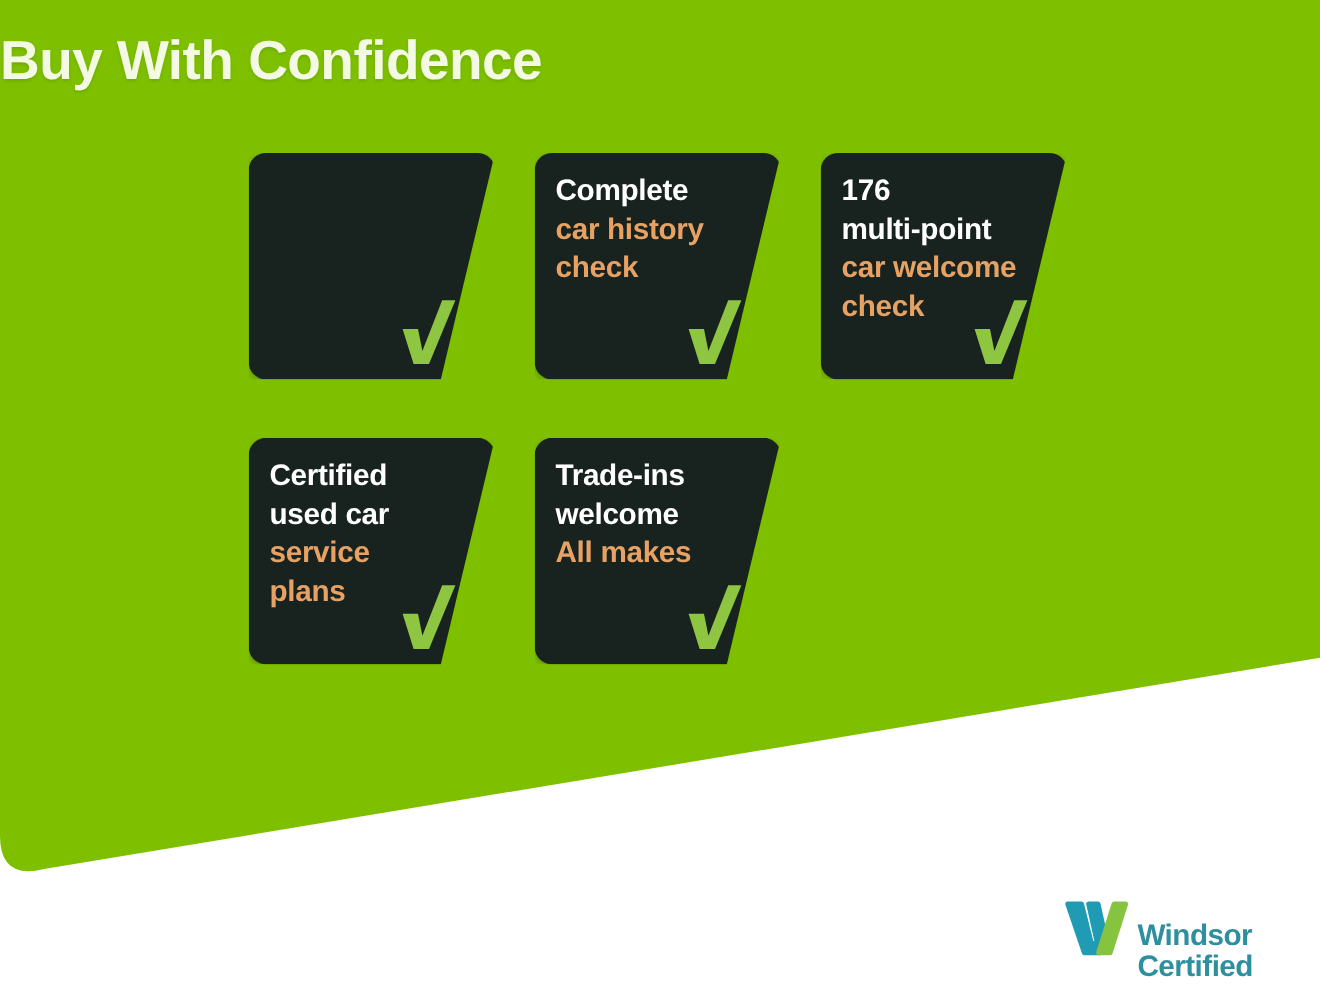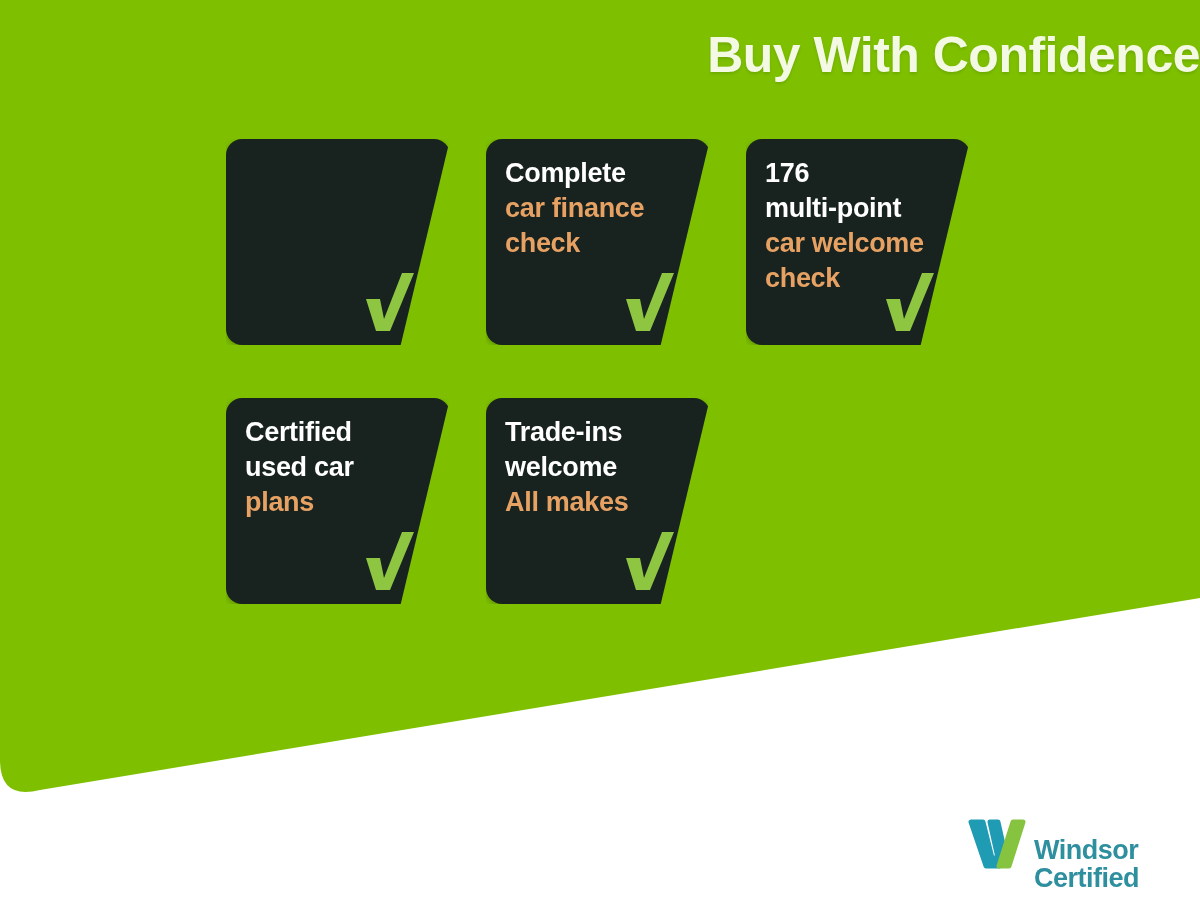--- a/index.html
+++ b/index.html
@@ -26,21 +26,21 @@
     height: 900px;
     pointer-events: none;
   }
 
   
   .title {
     position: absolute;
     left: 0;
     top: 26px;
     width: 1200px;
-    text-align: right;
+    text-align: left;
     font-size: 50px;
     font-weight: bold;
     letter-spacing: -0.5px;
     color: #f4f9e4;
     text-shadow: 0 2px 3px rgba(40,70,0,.18);
   }
 
   
   .grid {
     position: absolute;
@@ -141,21 +141,21 @@
       <div class="card-shape"></div>
       <svg class="tick" viewBox="0 0 54 62" aria-hidden="true">
         <path d="M 4,28 L 18,28 L 22,48 L 40,2 L 52,2 L 28,60 L 14,60 Z" fill="#8ec641"></path>
       </svg>
     </div>
 
     <div class="card">
       <div class="card-shape"></div>
       <div class="card-text">
         <span class="line-white">Complete</span>
-        <span class="line-orange">car finance</span>
+        <span class="line-orange">car history</span>
         <span class="line-orange">check</span>
       </div>
       <svg class="tick" viewBox="0 0 54 62" aria-hidden="true">
         <path d="M 4,28 L 18,28 L 22,48 L 40,2 L 52,2 L 28,60 L 14,60 Z" fill="#8ec641"></path>
       </svg>
     </div>
 
     <div class="card">
       <div class="card-shape"></div>
       <div class="card-text">
@@ -167,20 +167,21 @@
       <svg class="tick" viewBox="0 0 54 62" aria-hidden="true">
         <path d="M 4,28 L 18,28 L 22,48 L 40,2 L 52,2 L 28,60 L 14,60 Z" fill="#8ec641"></path>
       </svg>
     </div>
 
     <div class="card">
       <div class="card-shape"></div>
       <div class="card-text">
         <span class="line-white">Certified</span>
         <span class="line-white">used car</span>
+        <span class="line-orange">service</span>
         <span class="line-orange">plans</span>
       </div>
       <svg class="tick" viewBox="0 0 54 62" aria-hidden="true">
         <path d="M 4,28 L 18,28 L 22,48 L 40,2 L 52,2 L 28,60 L 14,60 Z" fill="#8ec641"></path>
       </svg>
     </div>
 
     <div class="card">
       <div class="card-shape"></div>
       <div class="card-text">

